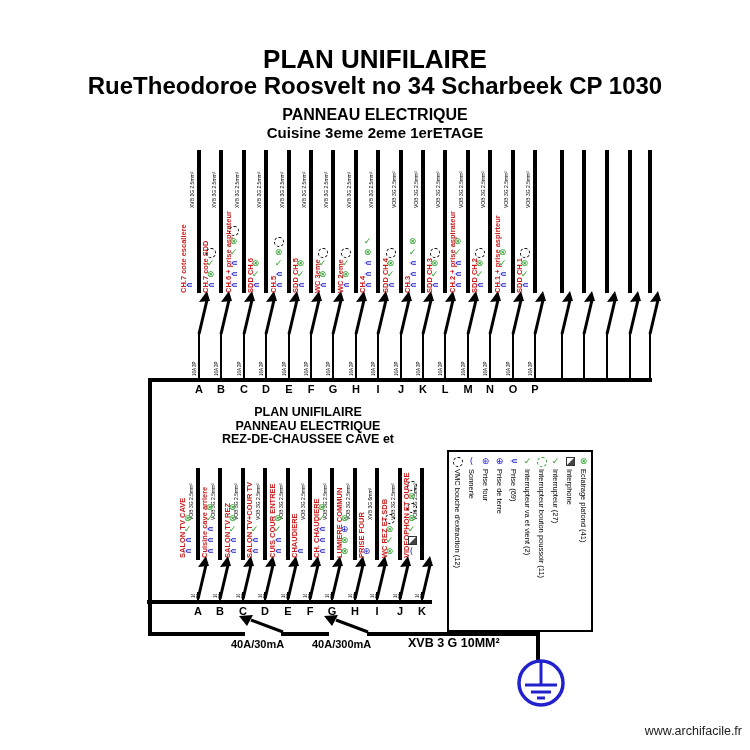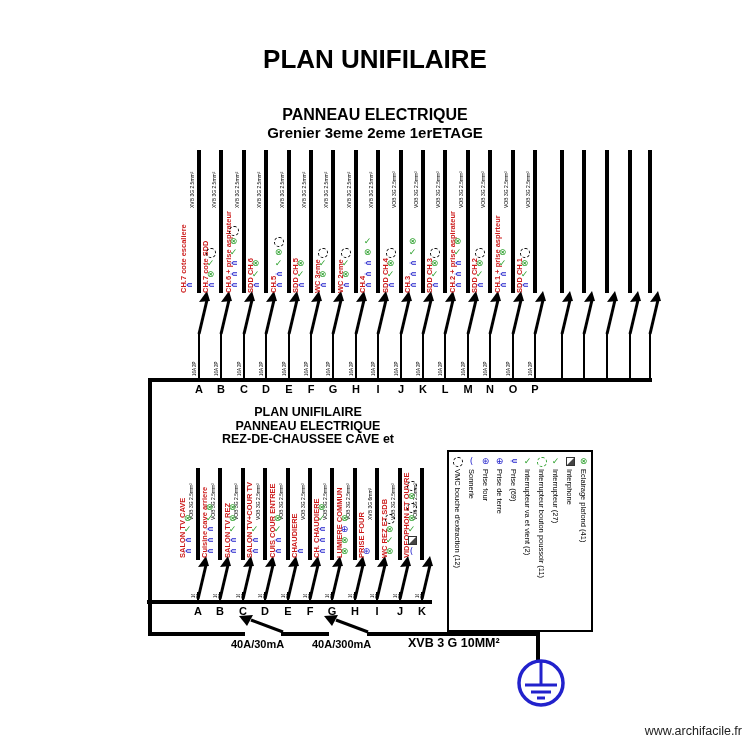--- a/index.html
+++ b/index.html
@@ -31,22 +31,23 @@
   .difflbl{position:absolute;font-weight:bold;font-size:11px;white-space:nowrap;}
   #maincable{position:absolute;left:408px;top:636px;font-weight:bold;font-size:12.5px;white-space:nowrap;}
   #footer{position:absolute;left:600px;top:724px;width:142px;text-align:right;font-size:12.5px;color:#222;}
   svg{display:block;}
 </style>
 </head>
 <body>
 
 <div id="canvas">
   <div class="ttl" id="t-main">PLAN UNIFILAIRE</div>
+  <div class="ttl" id="t-addr">RueTheodoroe Roosvelt no 34 Scharbeek CP 1030</div>
   <div class="ttl" id="t-p1a">PANNEAU ELECTRIQUE</div>
-  <div class="ttl" id="t-p1b">Grenier 3eme 2eme 1erETAGE</div>
+  <div class="ttl" id="t-p1b">Cuisine 3eme 2eme 1erETAGE</div>
 
   <div id="p2title">
     <div>PLAN UNIFILAIRE</div>
     <div>PANNEAU ELECTRIQUE</div>
     <div>REZ-DE-CHAUSSEE CAVE et</div>
   </div>
 
   <div id="top-panel">
       <div class="cline" style="left: 197px; top: 150px; width: 4px; height: 143px;"></div>
       <div class="ccable vtextup" style="left: 189px; top: 150px; width: 8px; height: 58px;">XVB 3G 2.5mm²</div>

